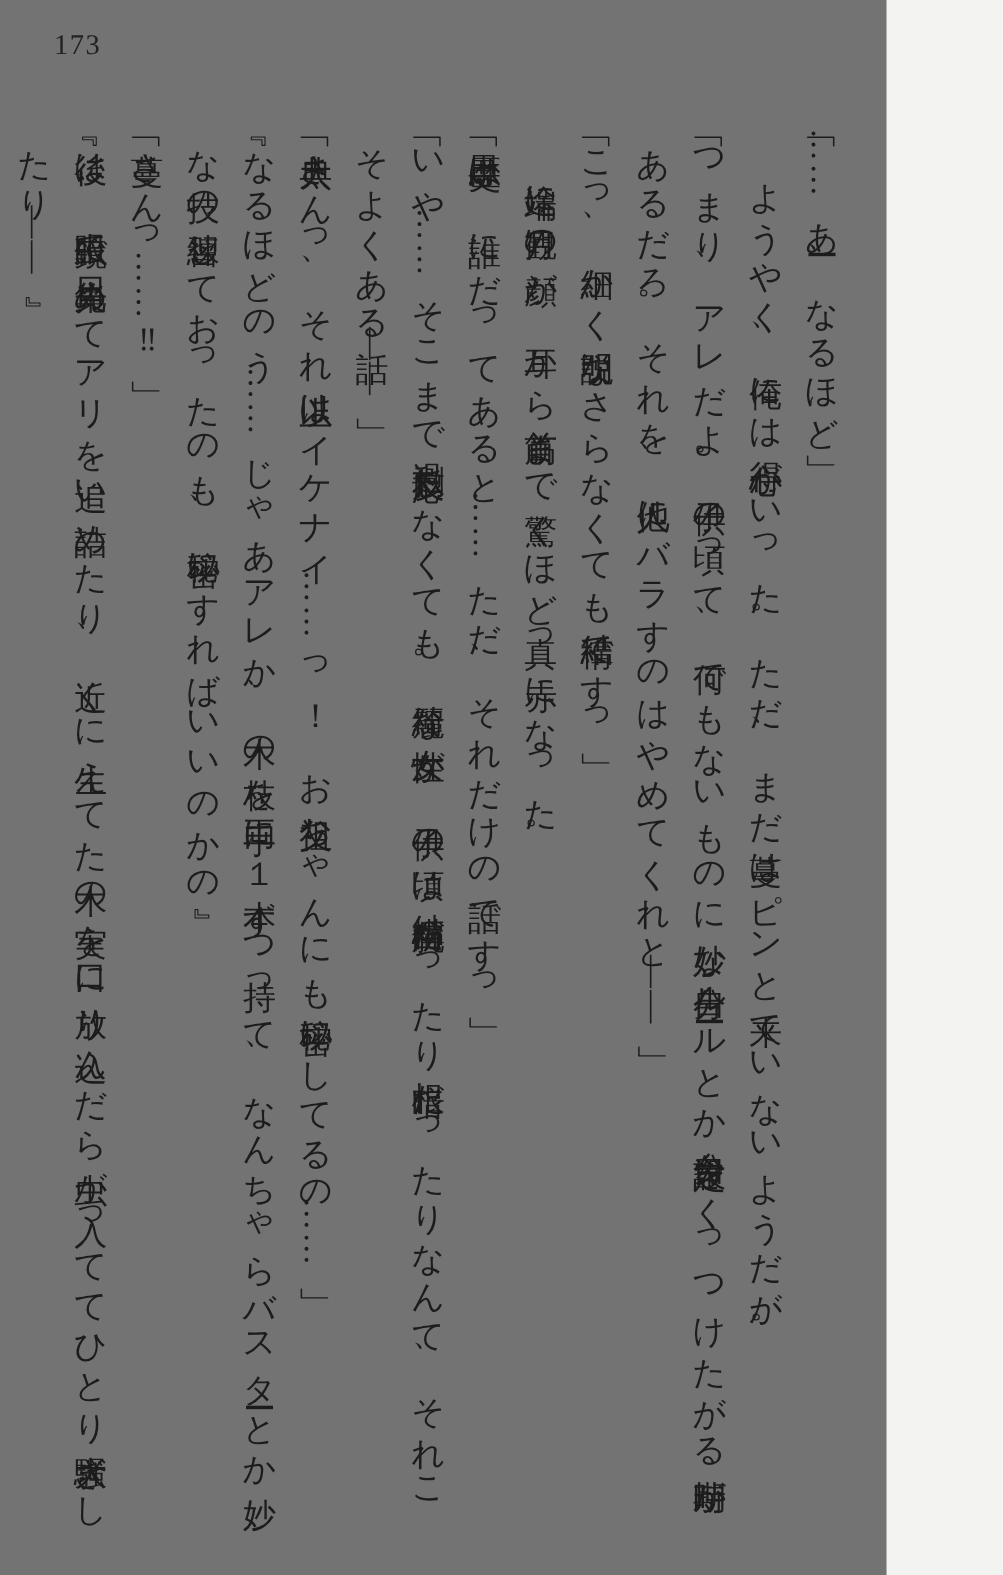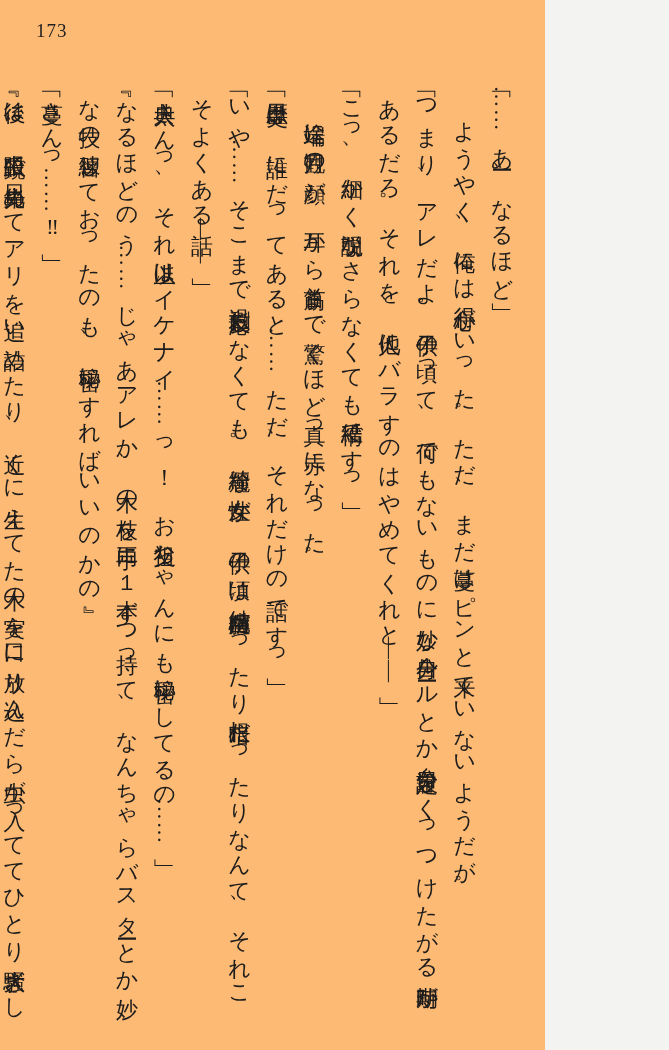--- a/index.html
+++ b/index.html
@@ -5,24 +5,25 @@
   html, body {
     margin: 0;
     padding: 0;
     background: #f3f3f1;
   }
   .book-page {
     position: relative;
     width: 545px;
     height: 1050px;
     margin: 0;
-    background: #fdba74;
+    background: #737373;
     overflow: hidden;
     font-family: "Liberation Serif", "DejaVu Serif", serif;
     color: #1c1c1c;
+    padding-left: 46px;
   }
   .page-number {
     position: absolute;
     top: 20px;
     left: 36px;
     font-size: 19px;
     letter-spacing: 1px;
     color: #222;
     writing-mode: horizontal-tb;
   }

